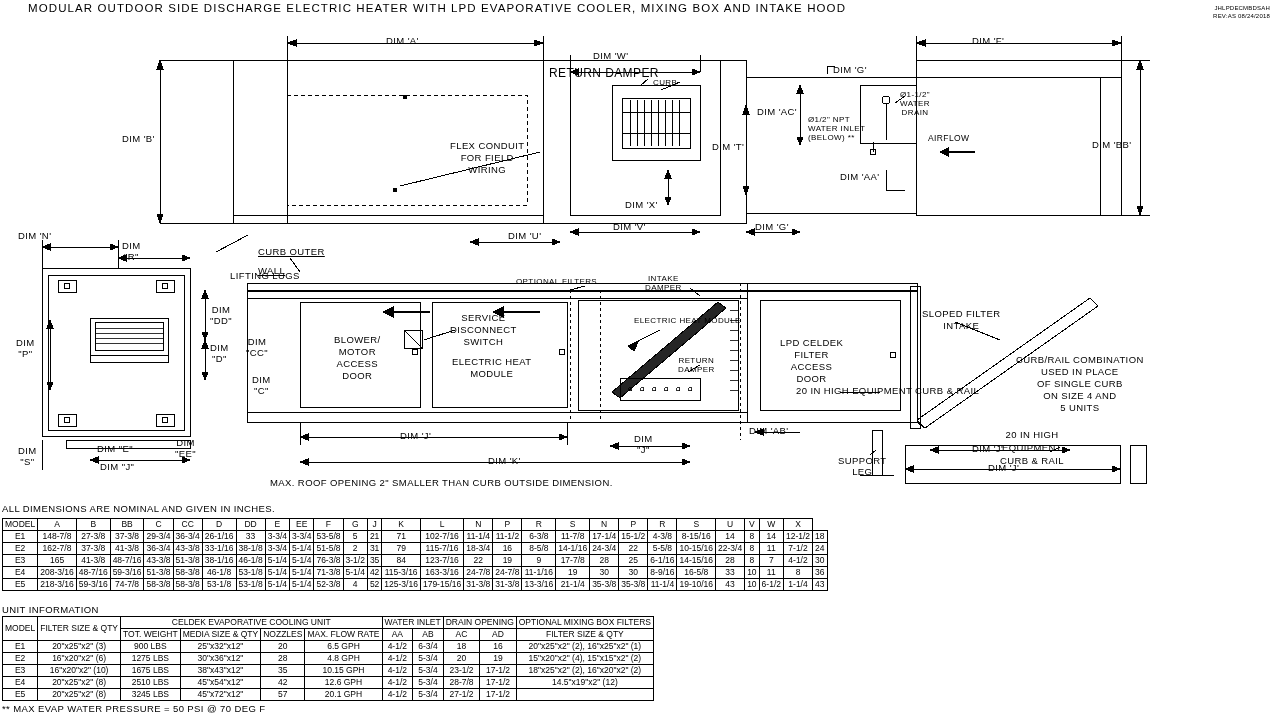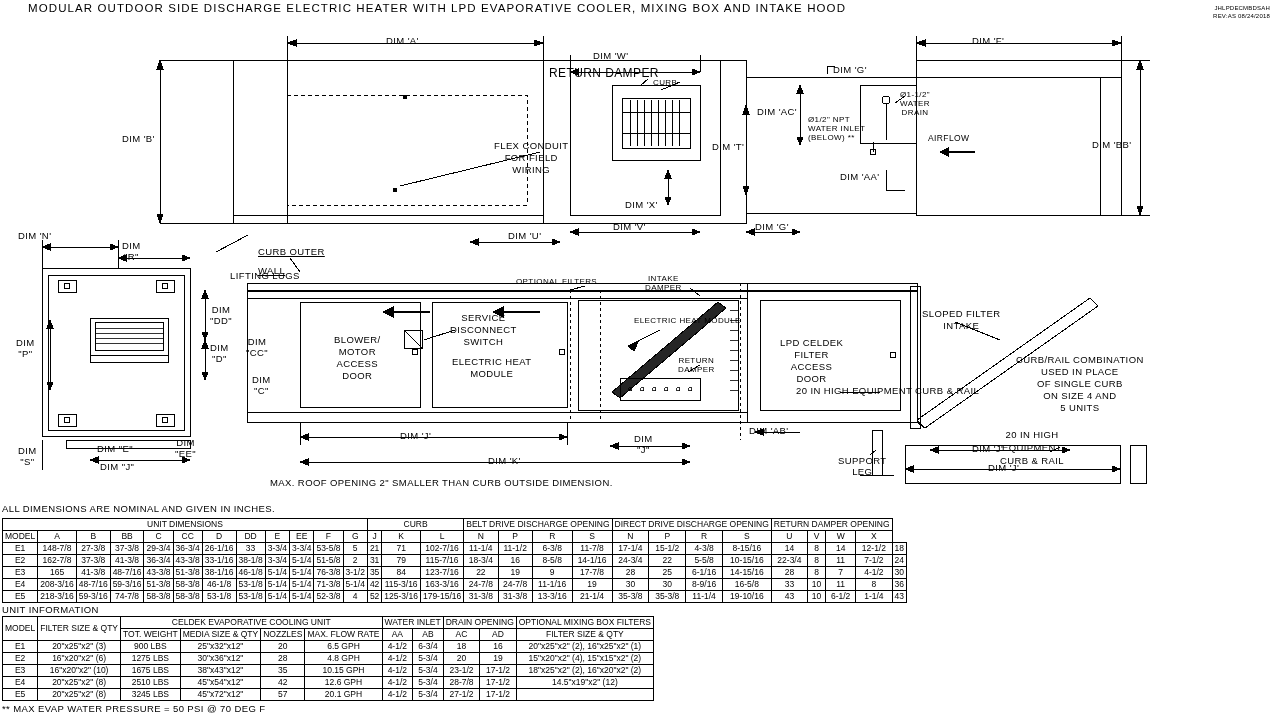--- a/index.html
+++ b/index.html
@@ -301,21 +301,21 @@
 <div class="lbl" style="left:972px;top:35px;">DIM 'F'</div>
 <div class="lbl" style="left:833px;top:64px;">DIM 'G'</div>
 <div class="lbl" style="left:122px;top:133px;">DIM 'B'</div>
 <div class="lbl" style="left:757px;top:106px;">DIM 'AC'</div>
 <div class="lbl c" style="left:880px;top:90px;font-size:8px;line-height:9px;width:70px;">Ø1-1/2"<br>WATER<br>DRAIN</div>
 <div class="lbl" style="left:808px;top:115px;font-size:8px;line-height:9px;">Ø1/2" NPT<br>WATER INLET<br>(BELOW) **</div>
 <div class="lbl" style="left:928px;top:133px;font-size:8.5px;">AIRFLOW</div>
 <div class="lbl" style="left:1092px;top:139px;">DIM 'BB'</div>
 <div class="lbl" style="left:712px;top:141px;">DIM 'T'</div>
 <div class="lbl" style="left:840px;top:171px;">DIM 'AA'</div>
-<div class="lbl c" style="left:450px;top:140px;line-height:12px;margin-left:44px;">FLEX CONDUIT<br>FOR FIELD<br>WIRING</div>
+<div class="lbl c" style="left:450px;top:140px;line-height:12px;">FLEX CONDUIT<br>FOR FIELD<br>WIRING</div>
 <div class="lbl" style="left:625px;top:199px;">DIM 'X'</div>
 <div class="lbl" style="left:508px;top:230px;">DIM 'U'</div>
 <div class="lbl" style="left:613px;top:221px;">DIM 'V'</div>
 <div class="lbl" style="left:755px;top:221px;">DIM 'G'</div>
 <div class="lbl" style="left:18px;top:230px;">DIM 'N'</div>
 <div class="lbl c" style="left:122px;top:240px;line-height:11px;">DIM<br>"R"</div>
 <div class="lbl" style="left:230px;top:222px;margin-top:48px;">LIFTING LUGS</div>
 <div class="lbl" style="left:258px;top:242px;line-height:19px;text-decoration:underline;">CURB OUTER<br>WALL</div>
 <div class="lbl" style="left:516px;top:277px;font-size:8px;">OPTIONAL FILTERS</div>
 <div class="lbl c" style="left:645px;top:274px;font-size:8px;line-height:9px;">INTAKE<br>DAMPER</div>
@@ -347,27 +347,20 @@
 <div class="lbl" style="left:988px;top:462px;">DIM 'J'</div>
 
 <div class="note" style="left:270px;top:477px;">MAX. ROOF OPENING 2" SMALLER THAN CURB OUTSIDE DIMENSION.</div>
 <div class="note" style="left:2px;top:503px;">ALL DIMENSIONS ARE NOMINAL AND GIVEN IN INCHES.</div>
 <div class="note" style="left:2px;top:604px;">UNIT INFORMATION</div>
 <div class="note" style="left:2px;top:703px;">** MAX EVAP WATER PRESSURE = 50 PSI @ 70 DEG F</div>
 
 <div class="tblwrap" style="left:2px;top:518px;">
   <table>
     <thead>
-      <tr>
-        <th colspan="12">UNIT DIMENSIONS</th>
-        <th colspan="3">CURB</th>
-        <th colspan="4">BELT DRIVE DISCHARGE OPENING</th>
-        <th colspan="4">DIRECT DRIVE DISCHARGE OPENING</th>
-        <th colspan="4">RETURN DAMPER OPENING</th>
-      </tr>
       <tr id="ud-cols">
           <th>MODEL</th>
           <th>A</th>
           <th>B</th>
           <th>BB</th>
           <th>C</th>
           <th>CC</th>
           <th>D</th>
           <th>DD</th>
           <th>E</th>

